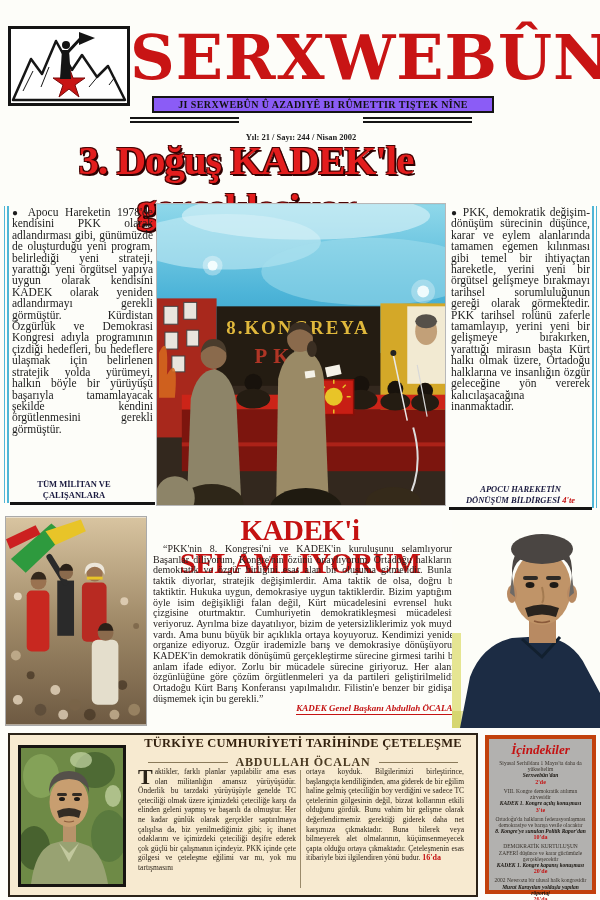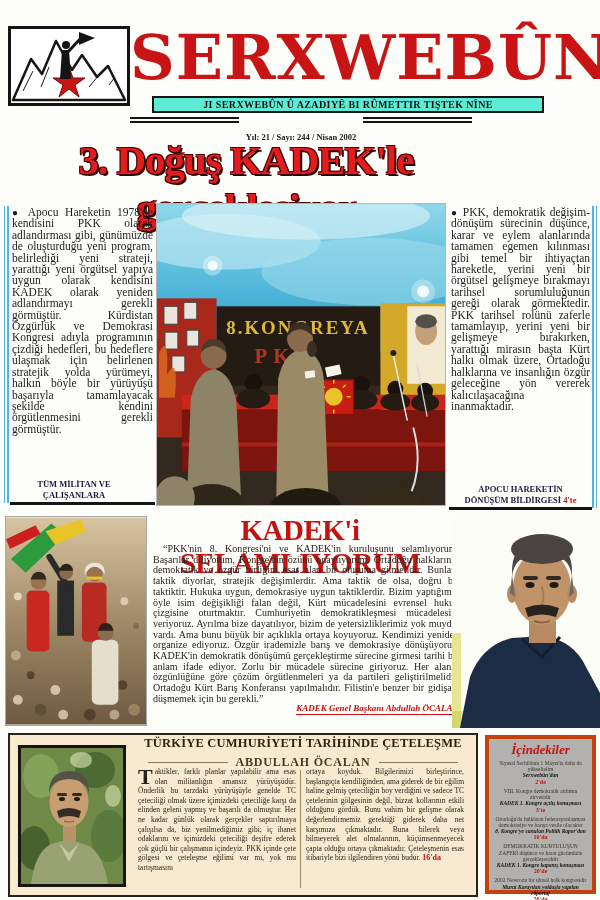--- a/index.html
+++ b/index.html
@@ -13,22 +13,22 @@
 
   
   .logo-box { left:8px; top:26px; width:122px; height:80px; border:3px solid #141414; background:#fff; }
   .mast-title {
     left:130px; top:18px; width:466px; height:80px; text-align:center;
     font-family:"DejaVu Serif","Liberation Serif",serif;
     font-weight:bold; font-size:62px; line-height:80px; letter-spacing:1px;
     color:#c81414;
   }
   .motto-box {
-    left:152px; top:96px; width:392px; height:17px; border:2px solid #141414;
-    background:#5eead4; text-align:center; font-weight:bold; font-size:10px;
+    left:152px; top:96px; width:342px; height:17px; border:2px solid #141414;
+    background:#8b5cf6; text-align:center; font-weight:bold; font-size:10px;
     line-height:13px; letter-spacing:.4px; color:#111;
   }
   .issue-row { left:130px; top:115px; width:342px; height:9px; display:flex; align-items:center; }
   .issue-rule { flex:1; height:6px; border-top:2px solid #141414; border-bottom:2px solid #141414; }
   .issue-text { padding:4px 7px; font-size:8.5px; font-weight:bold; color:#222; white-space:nowrap;margin-top:35px; }
 
   
   .headline {
     left:0; top:136px; width:492px; text-align:center;
     font-size:41px; font-weight:bold; letter-spacing:-1px;
@@ -45,21 +45,21 @@
   .news-col {
     font-size:11.5px; line-height:11.4px; text-align:justify; color:#1c1c1c;
     font-weight:500;
   }
   .col-left  { left:12px;  top:207px; width:141px; }
   .col-right { left:451px; top:207px; width:139px; }
   .bullet { font-size:10px; }
 
   .col-footer { text-align:center; font-weight:bold; font-size:8.5px; line-height:10.5px; color:#1b1b40; }
   .left-footer  { left:10px;  top:479px; width:128px; }
-  .right-footer { left:449px; top:484px; width:143px; }
+  .right-footer { left:449px; top:484px; width:143px;font-style:italic; }
   .page-red { color:#c41212; font-weight:bold; }
   .thick-rule { height:3px; background:#141414; }
   .left-thick  { left:10px;  top:502px; width:145px; }
   .right-thick { left:449px; top:507px; width:143px; }
 
   .congress-photo { left:156px; top:203px; width:290px; height:303px; border:1px solid #b8b8b8; background:#33281e; }
 
   
   .celebration-photo { left:5px; top:516px; width:142px; height:210px; border:1px solid #aaa; }
   .salute-title {

